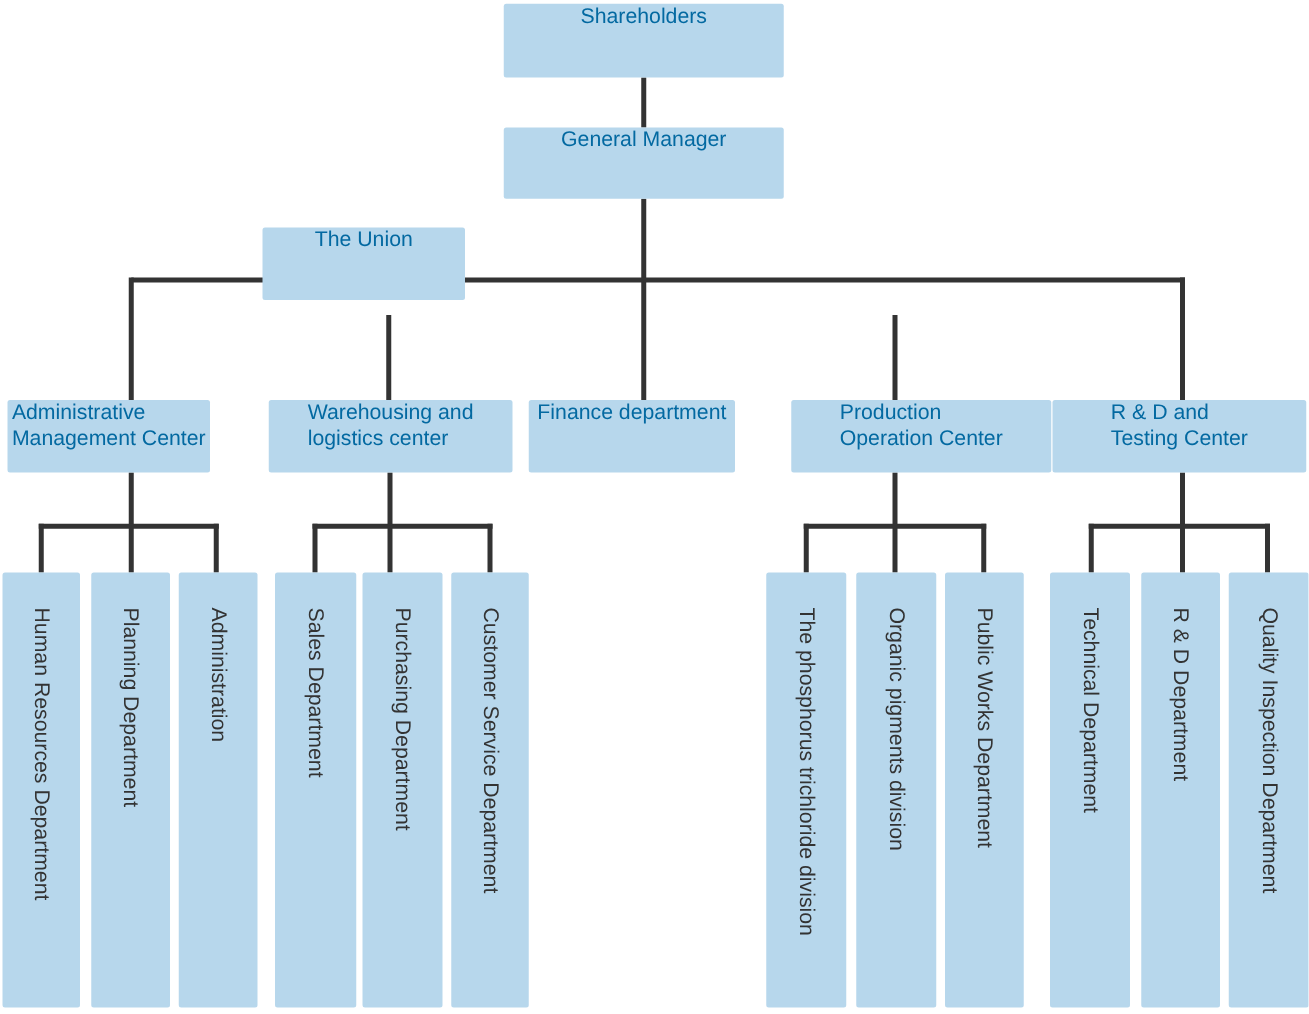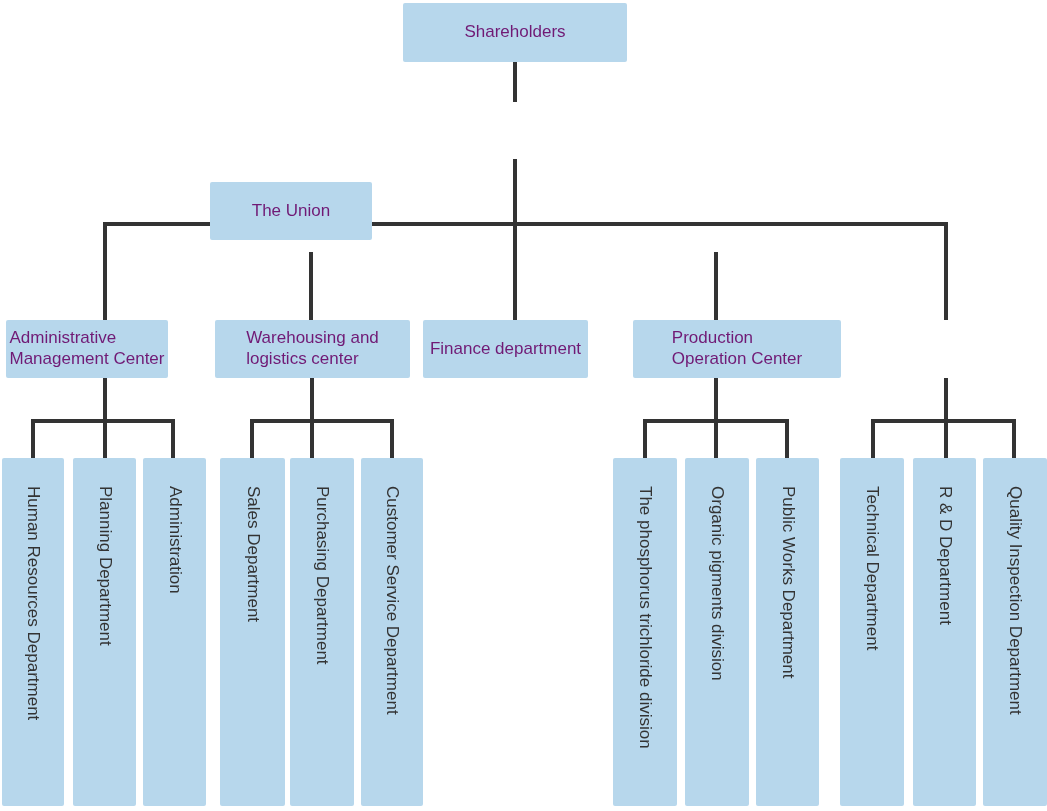--- a/index.html
+++ b/index.html
@@ -12,23 +12,23 @@
     overflow: hidden;
   }
   .hline, .vline { position: absolute; background: #333333; }
   .hline { height: 4px; }
   .vline { width: 4px; }
   .box {
     position: absolute;
     background: #b7d7ec;
     border-radius: 2px;
     display: flex;
-    align-items: center;
+    align-items: flex-start;
     justify-content: center;
-    color: #701a75;
+    color: #0369a1;
     font-size: 17px;
     line-height: 1.22;
   }
   .box .lbl {
     white-space: pre-line;
     text-align: left;
   }
   .vbox {
     position: absolute;
     background: #b7d7ec;
@@ -80,37 +80,44 @@
   <div class="vline" style="left:785px; top:419px; height:39px;"></div>
 
   <div class="vline" style="left:944px; top:378px; height:80px;"></div>
   <div class="hline" style="left:871px; top:419px; width:145px;"></div>
   <div class="vline" style="left:871px; top:419px; height:39px;"></div>
   <div class="vline" style="left:1012px;top:419px; height:39px;"></div>
 
   <div class="box" style="left:403px; top:3px;   width:224px; height:59px;">
     <div class="lbl">Shareholders</div>
   </div>
+  <div class="box" style="left:403px; top:102px; width:224px; height:57px;">
+    <div class="lbl">General Manager</div>
+  </div>
   <div class="box" style="left:210px; top:182px; width:162px; height:58px;">
     <div class="lbl">The Union</div>
   </div>
   <div class="box" style="left:6px;   top:320px; width:162px; height:58px;">
     <div class="lbl">Administrative
 Management Center</div>
   </div>
   <div class="box" style="left:215px; top:320px; width:195px; height:58px;">
     <div class="lbl">Warehousing and
 logistics center</div>
   </div>
   <div class="box" style="left:423px; top:320px; width:165px; height:58px;">
     <div class="lbl">Finance department</div>
   </div>
   <div class="box" style="left:633px; top:320px; width:208px; height:58px;">
     <div class="lbl">Production
 Operation Center</div>
+  </div>
+  <div class="box" style="left:842px; top:320px; width:203px; height:58px;">
+    <div class="lbl">R &amp; D and
+Testing Center</div>
   </div>
 
   <div class="vbox" style="left:2px;   top:458px; width:62px; height:348px;">
     <div class="vlbl">Human Resources Department</div>
   </div>
   <div class="vbox" style="left:73px;  top:458px; width:63px; height:348px;">
     <div class="vlbl">Planning Department</div>
   </div>
   <div class="vbox" style="left:143px; top:458px; width:63px; height:348px;">
     <div class="vlbl">Administration</div>

